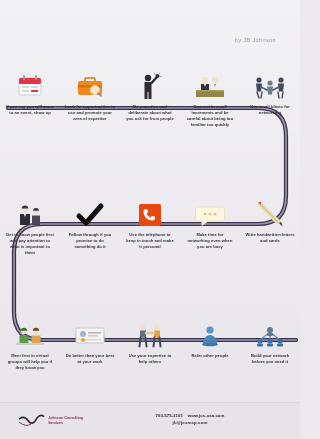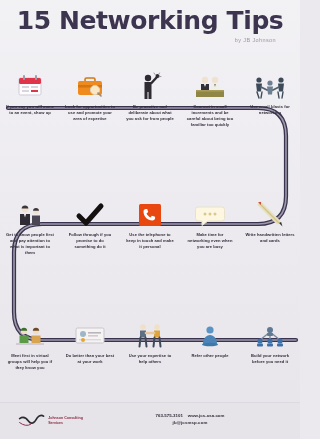--- a/index.html
+++ b/index.html
@@ -59,21 +59,20 @@
     font-size:4.4px;line-height:1.6;color:#2f2b38;font-weight:bold;
   }
   .contact .line2{letter-spacing:.1px;}
 </style>
 </head>
 <body>
 
 <div class="poster">
 
   <div class="header">
-    <div class="title">15 Networking Tips</div>
     <div class="subtitle">by JB Johnson</div>
   </div>
 
   <div class="ribbon">
     <svg width="300" height="300" viewBox="0 0 300 300">
       <path d="M 8 52 L 258 52 Q 286 52 286 80 L 286 140 Q 286 168 258 168
                L 42 168 Q 14 168 14 196 L 14 256 Q 14 284 42 284 L 296 284" fill="none" stroke="#3a3350" stroke-width="4.2" stroke-linecap="round"></path>
       <path d="M 8 52 L 258 52 Q 286 52 286 80 L 286 140 Q 286 168 258 168
                L 42 168 Q 14 168 14 196 L 14 256 Q 14 284 42 284 L 296 284" fill="none" stroke="#ffffff" stroke-width="1.6" stroke-linecap="round" opacity=".5"></path>
     </svg>

